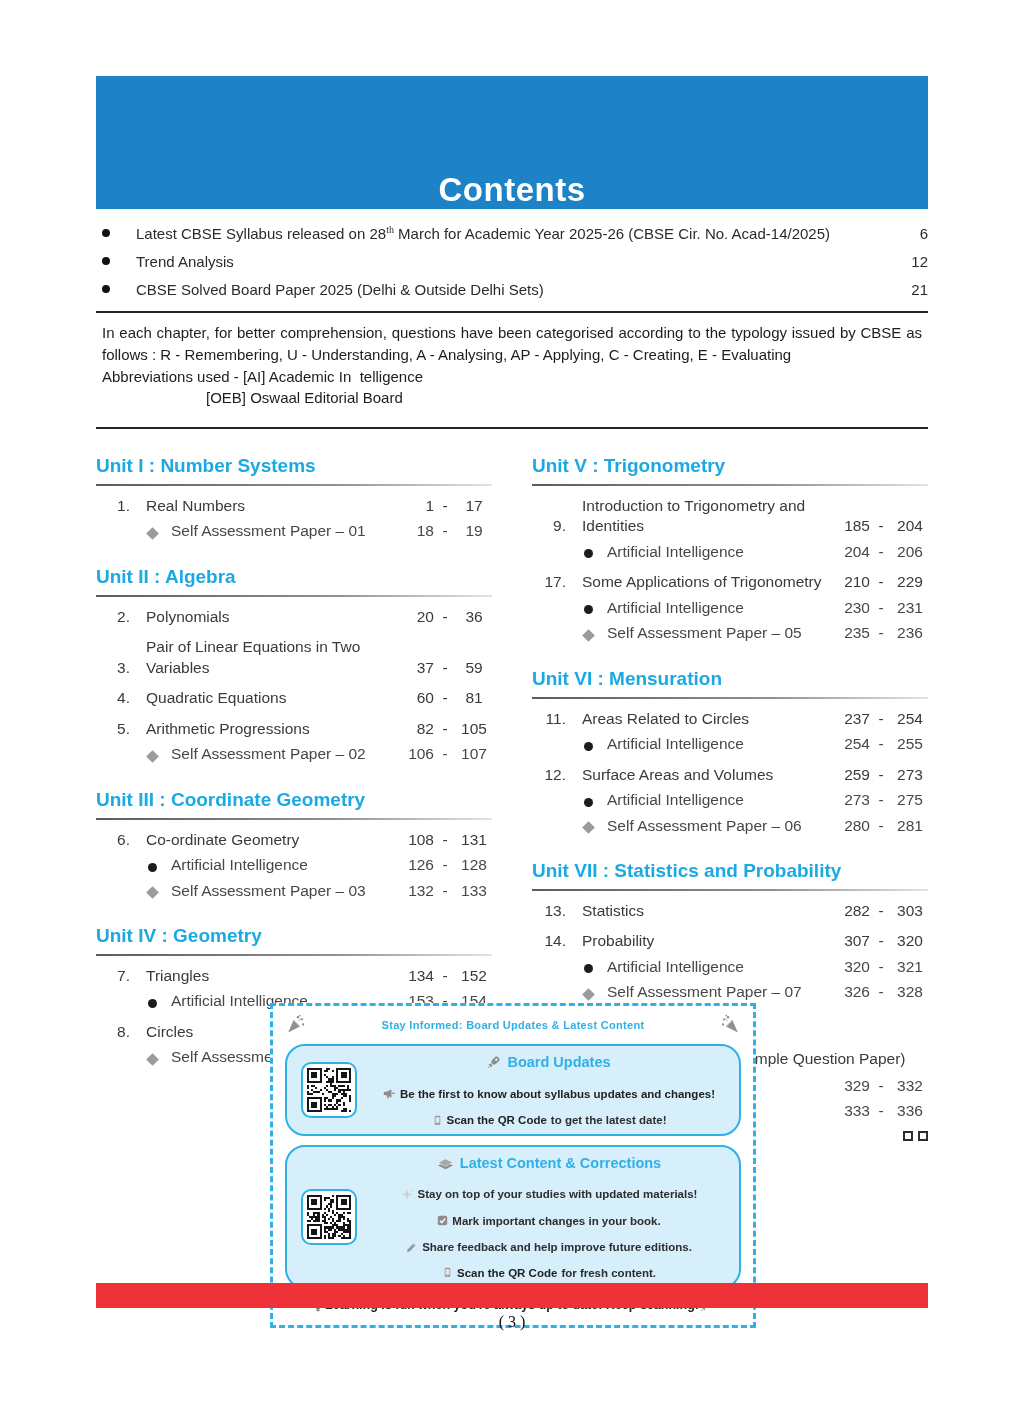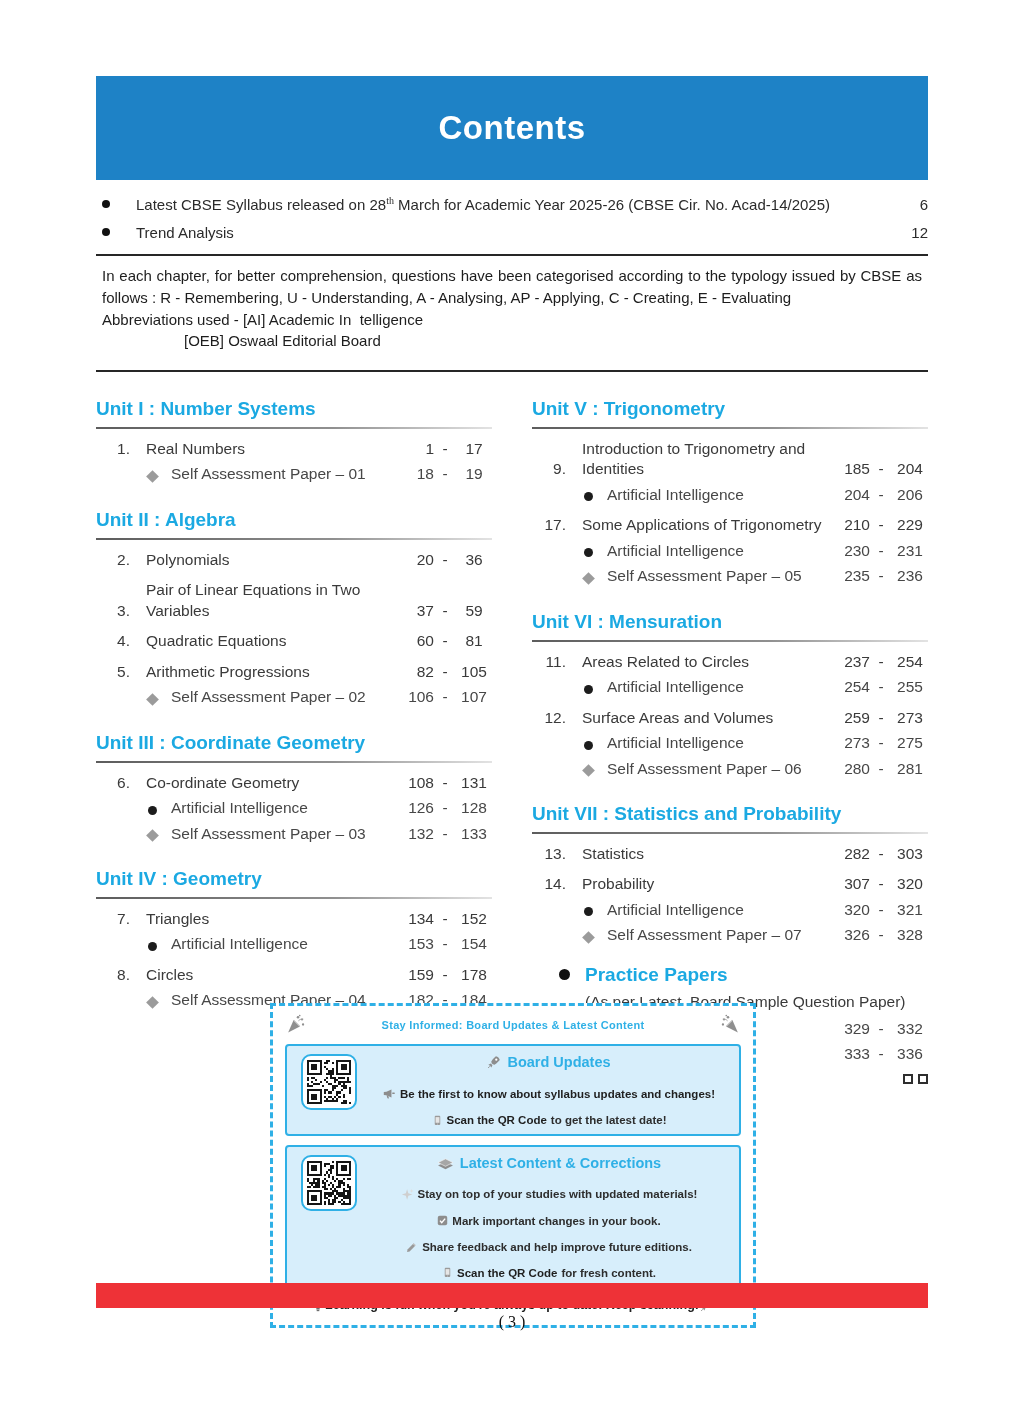--- a/index.html
+++ b/index.html
@@ -12,39 +12,39 @@
   }
   *{box-sizing:border-box;}
   html,body{margin:0;padding:0;}
   body{
     width:1024px;height:1408px;background:#fff;position:relative;overflow:hidden;
     font-family:"Liberation Sans",sans-serif;color:var(--ink);
   }
   .page{padding:0 96px;}
 
   
-  .band{margin-top:76px;height:104px;background:var(--blue);
-    display:flex;align-items:center;justify-content:center;}
+  .band{margin-top:76px;height:133px;background:var(--blue);
+    display:flex;align-items:flex-end;justify-content:center;}
   .band h1{margin:0;color:#fff;font-size:33px;font-weight:bold;letter-spacing:.5px;}
 
   
   .fm{margin-top:10px;}
   .fm-row{display:flex;align-items:center;padding:5px 0;font-size:15px;color:#2b2b2b;}
   .fm-bullet{width:8px;height:8px;border-radius:50%;background:#111;margin:0 26px 0 6px;flex:none;}
   .fm-text{flex:1;}
   .fm-text sup{font-size:10px;font-family:Liberation Serif, serif;}
   .fm-page{margin-left:12px;flex:none;}
 
   .rule{height:2px;background:#262626;margin-top:8px;}
 
   
   .note{padding:9px 6px 10px;font-size:15px;line-height:1.45;color:#1d1d1d;}
   .note-p{margin:0;text-align:justify;}
   .note-abbrev{white-space:pre-wrap;}
-  .note-oeb{margin-left:82px;}
+  .note-oeb{margin-left:104px;}
 
   
   .toc{display:flex;gap:40px;margin-top:26px;}
   .col{flex:1;min-width:0;}
   .unit{margin-top:24px;}
   .unit:first-child{margin-top:0;}
   .unit-h{font-size:19px;font-weight:bold;color:var(--cyan);padding-bottom:7px;}
   .unit-line{height:2px;background:linear-gradient(to right,#5c5c5c,#909090 60%,#e3e3e3);}
   .rows{margin-top:8px;}
   .row{display:flex;align-items:flex-end;margin-top:10px;font-size:15.5px;line-height:1.32;color:#3a3a3a;}
@@ -68,22 +68,22 @@
   .end-squares{display:flex;justify-content:flex-end;gap:5px;margin-top:9px;}
   .sq{width:10px;height:10px;border:2px solid #2e2e2e;background:#fff;}
 
   
   .info{position:absolute;left:270px;top:1003px;width:486px;background:#fff;
     border:3px dashed var(--box-cyan);padding:8px 12px 12px;}
   .info-title{display:flex;align-items:center;color:var(--box-cyan);font-weight:bold;font-size:11px;}
   .info-title .t{flex:1;text-align:center;letter-spacing:.3px;}
   .icon{display:inline-flex;align-items:center;justify-content:center;flex:none;}
   .flip{transform:scaleX(-1);}
-  .card{background:var(--card-bg);border:2.5px solid var(--box-cyan);border-radius:4px;
-    margin-top:9px;padding:8px 10px;display:flex;gap:12px;}
+  .card{background:var(--card-bg);border:2.5px solid var(--box-cyan);border-radius:20px;
+    margin-top:9px;padding:8px 10px;display:flex;align-items:center;gap:12px;}
   .qr{width:56px;height:56px;background:#fff;border:2.5px solid var(--box-cyan);border-radius:10px;
     display:flex;align-items:center;justify-content:center;flex:none;margin-left:4px;}
   .card-body{flex:1;text-align:center;}
   .card-head{display:inline-flex;align-items:center;gap:6px;color:var(--box-cyan);font-weight:bold;font-size:14.5px;}
   .card-line{font-size:11.5px;color:#2d2d2d;font-weight:600;margin-top:14px;
     display:flex;justify-content:center;align-items:center;gap:4px;}
   .card-line b{font-weight:800;color:#1f1f1f;}
   .info-foot{margin-top:9px;display:flex;align-items:center;justify-content:center;gap:1px;
     font-weight:700;font-size:12.5px;color:#222;}
 
@@ -104,20 +104,25 @@
   <div class="fm">
       <div class="fm-row">
         <span class="fm-bullet"></span>
         <span class="fm-text"><span>Latest CBSE Syllabus released on 28</span><sup>th</sup><span> March for Academic Year 2025-26 (CBSE Cir. No. Acad-14/2025)</span></span>
         <span class="fm-page">6</span>
       </div>
       <div class="fm-row">
         <span class="fm-bullet"></span>
         <span class="fm-text"><span>Trend Analysis</span><sup></sup><span></span></span>
         <span class="fm-page">12</span>
+      </div>
+      <div class="fm-row">
+        <span class="fm-bullet"></span>
+        <span class="fm-text"><span>CBSE Solved Board Paper 2025 (Delhi &amp; Outside Delhi Sets)</span><sup></sup><span></span></span>
+        <span class="fm-page">21</span>
       </div>
     </div>
 
   <div class="rule"></div>
 
   <div class="note">
     <p class="note-p">In each chapter, for better comprehension, questions have been categorised according to the typology issued by CBSE as follows : R - Remembering, U - Understanding, A - Analysing, AP - Applying, C - Creating, E - Evaluating</p>
     <div class="note-abbrev">Abbreviations used - [AI] Academic In  telligence</div>
     <div class="note-oeb">[OEB] Oswaal Editorial Board</div>
   </div>

